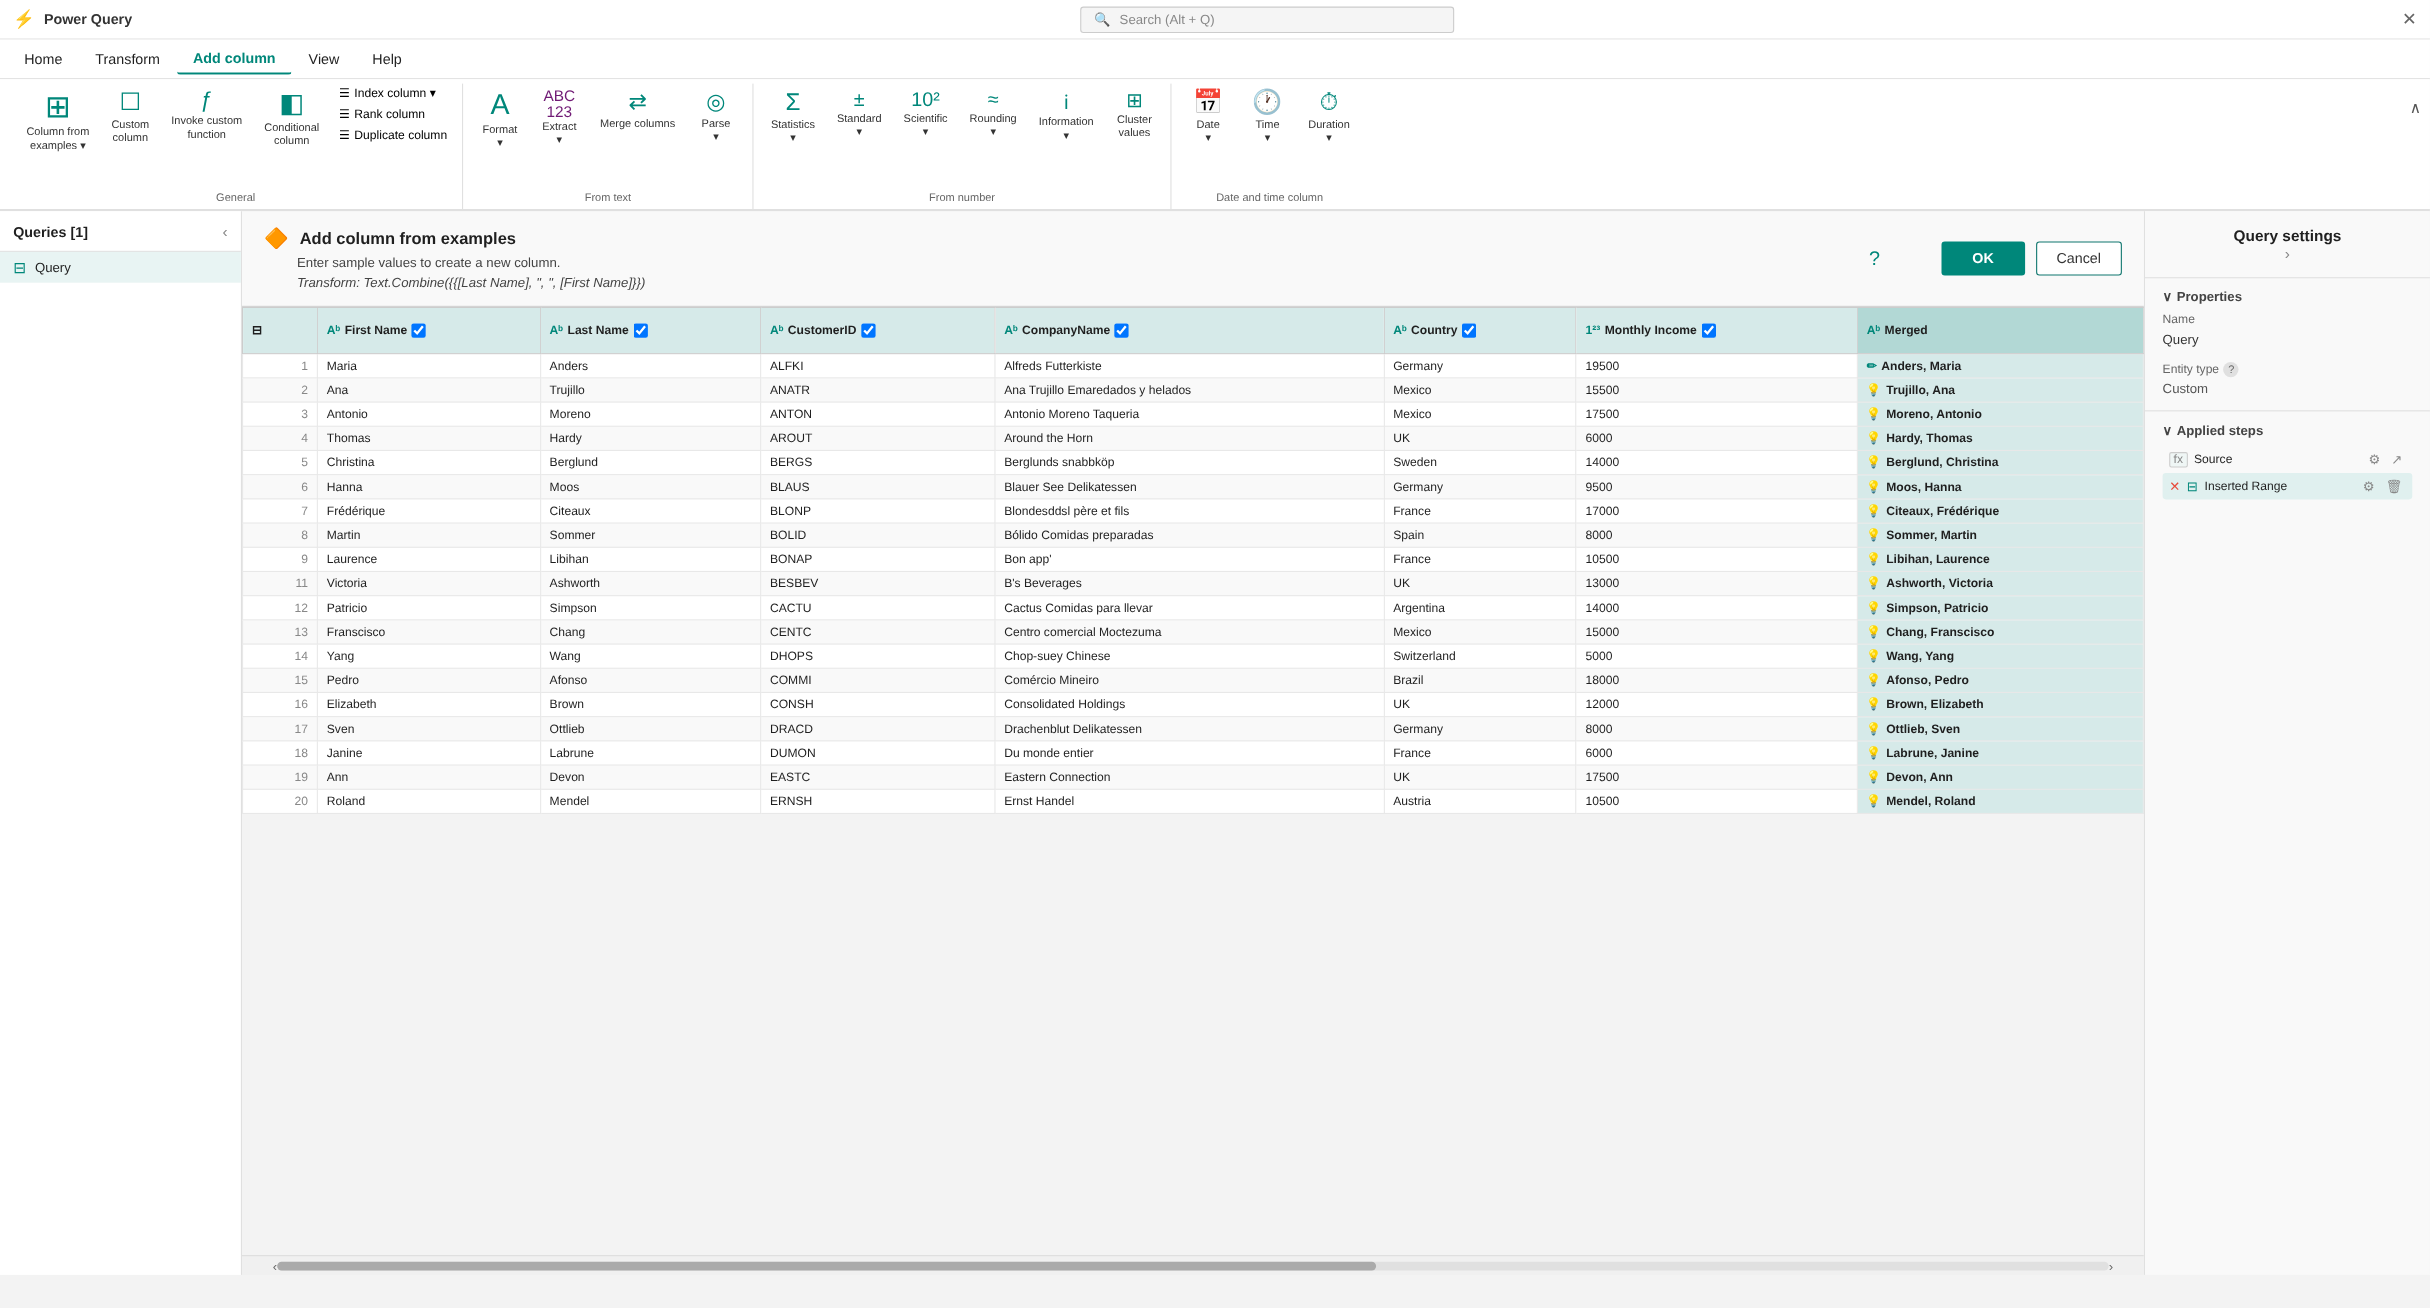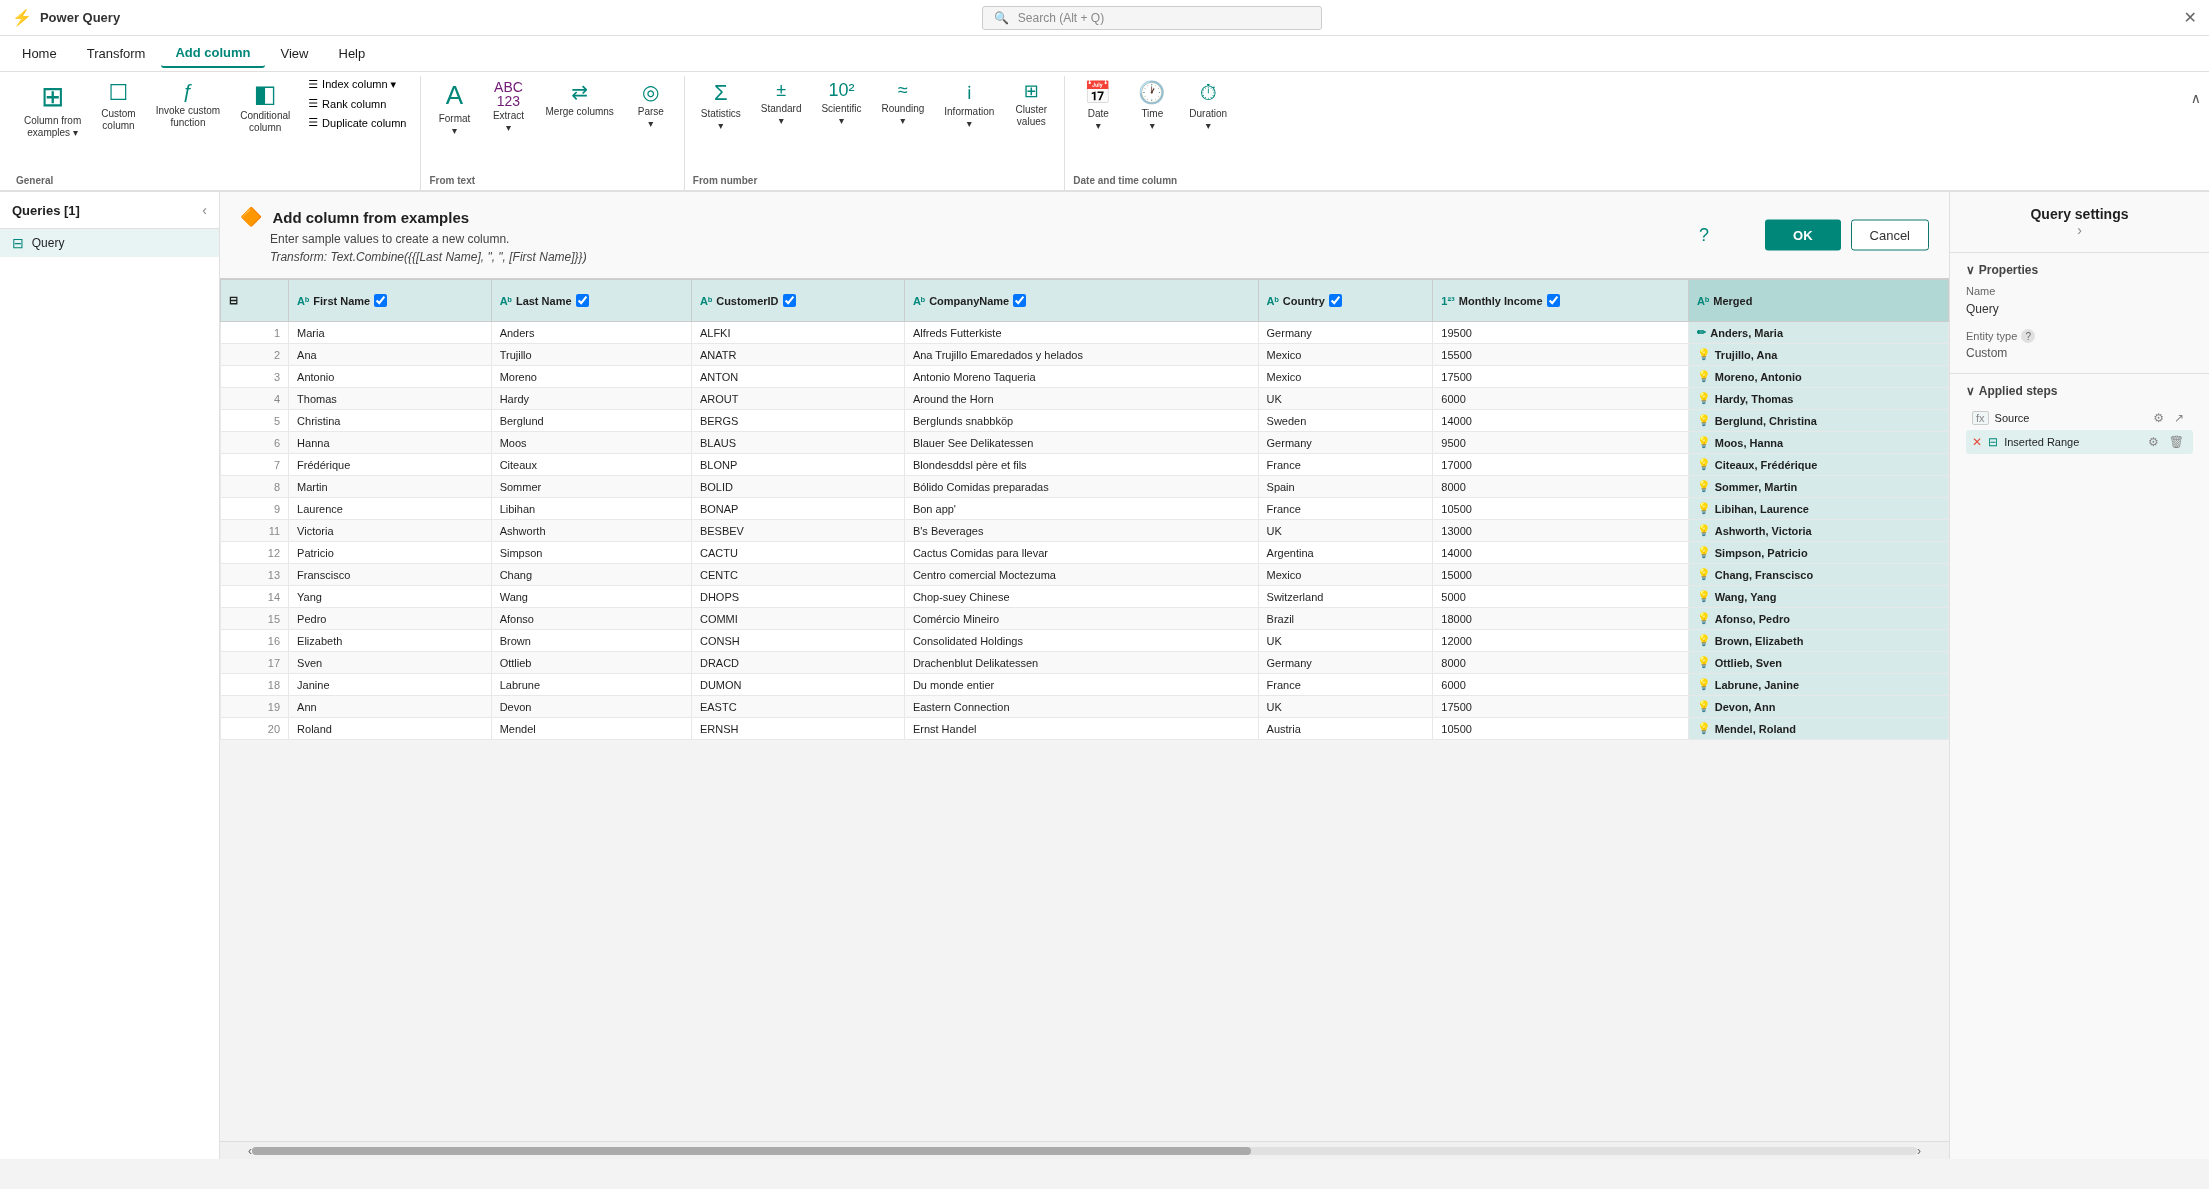--- a/index.html
+++ b/index.html
@@ -14,21 +14,21 @@
 
     
     .menubar { background: #fff; height: 36px; display: flex; align-items: center; padding: 0 8px; border-bottom: 1px solid #e0e0e0; gap: 2px; }
     .menu-item { padding: 6px 14px; font-size: 13px; cursor: pointer; border-radius: 3px; }
     .menu-item.active { border-bottom: 2px solid #00877a; font-weight: 600; color: #00877a; }
 
     
     .ribbon { background: #fff; border-bottom: 2px solid #e0e0e0; padding: 4px 8px 0 8px; display: flex; align-items: stretch; }
     .ribbon-group { display: flex; flex-direction: column; align-items: stretch; padding: 0 8px; border-right: 1px solid #e0e0e0; min-width: fit-content; }
     .ribbon-group:last-child { border-right: none; }
-    .ribbon-group-label { font-size: 10px; color: #666; padding: 2px 0 4px; font-weight: bold; }
+    .ribbon-group-label { font-size: 10px; color: #666; text-align: center; padding: 2px 0 4px; }
     .ribbon-items { display: flex; align-items: flex-start; gap: 4px; flex: 1; }
     .ribbon-btn { display: flex; flex-direction: column; align-items: center; justify-content: flex-start; padding: 4px 8px; cursor: pointer; border-radius: 3px; min-width: 50px; text-align: center; gap: 2px; border: none; background: none; }
     .ribbon-btn .btn-icon { font-size: 22px; color: #00877a; }
     .ribbon-btn .btn-label { font-size: 10px; color: #333; line-height: 1.2; white-space: nowrap; }
     .ribbon-btn-small { display: flex; align-items: center; gap: 4px; padding: 2px 6px; cursor: pointer; border-radius: 3px; font-size: 11px; border: none; background: none; }
     .ribbon-col { display: flex; flex-direction: column; gap: 2px; justify-content: flex-start; }
 
     
     .main-layout { display: flex; height: calc(1189px - 36px - 36px - 120px - 30px); }
 

